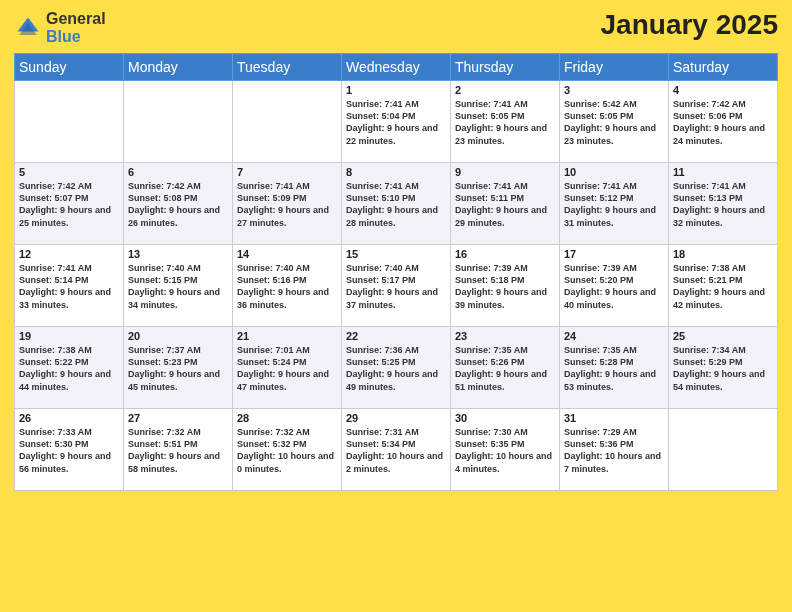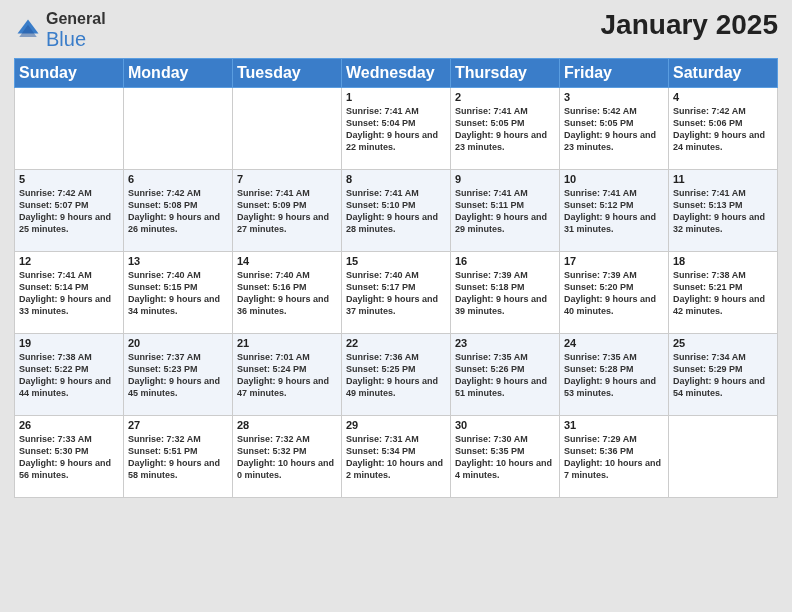--- a/index.html
+++ b/index.html
@@ -6,21 +6,21 @@
     body {
       font-family: Arial, sans-serif;
       background: #fff;
       width: 792px;
       height: 612px;
       overflow: hidden;
     }
     .page {
       width: 792px;
       height: 612px;
-      background: #e5e5e5;
+      background: #fde047;
       padding: 10px 14px 10px 14px;
     }
     .header {
       display: flex;
       justify-content: space-between;
       align-items: flex-start;
       margin-bottom: 8px;
     }
     .logo {
       display: flex;
@@ -31,22 +31,22 @@
       display: flex;
       flex-direction: column;
       line-height: 1.1;
     }
     .logo-general {
       font-size: 16px;
       font-weight: bold;
       color: #333;
     }
     .logo-blue {
-      font-size: 20px;
-      font-weight: normal;
+      font-size: 16px;
+      font-weight: bold;
       color: #3a7dc9;
     }
     .logo-icon {
       width: 28px;
       height: 28px;
       margin-right: 2px;
     }
     .title-block {
       text-align: right;
       margin-left: 43px;
@@ -62,22 +62,22 @@
       color: #444;
     }
     .calendar {
       width: 100%;
       border-collapse: collapse;
       table-layout: fixed;
     }
     .calendar th {
       background: #3a7dc9;
       color: #fff;
-      font-size: 16px;
-      font-weight: bold;
+      font-size: 14px;
+      font-weight: normal;
       padding: 5px 4px;
       text-align: left;
       border: 1px solid #5a9de0;
     }
     .calendar td {
       border: 1px solid #ccc;
       vertical-align: top;
       padding: 3px 4px;
       font-size: 9.5px;
       color: #222;

